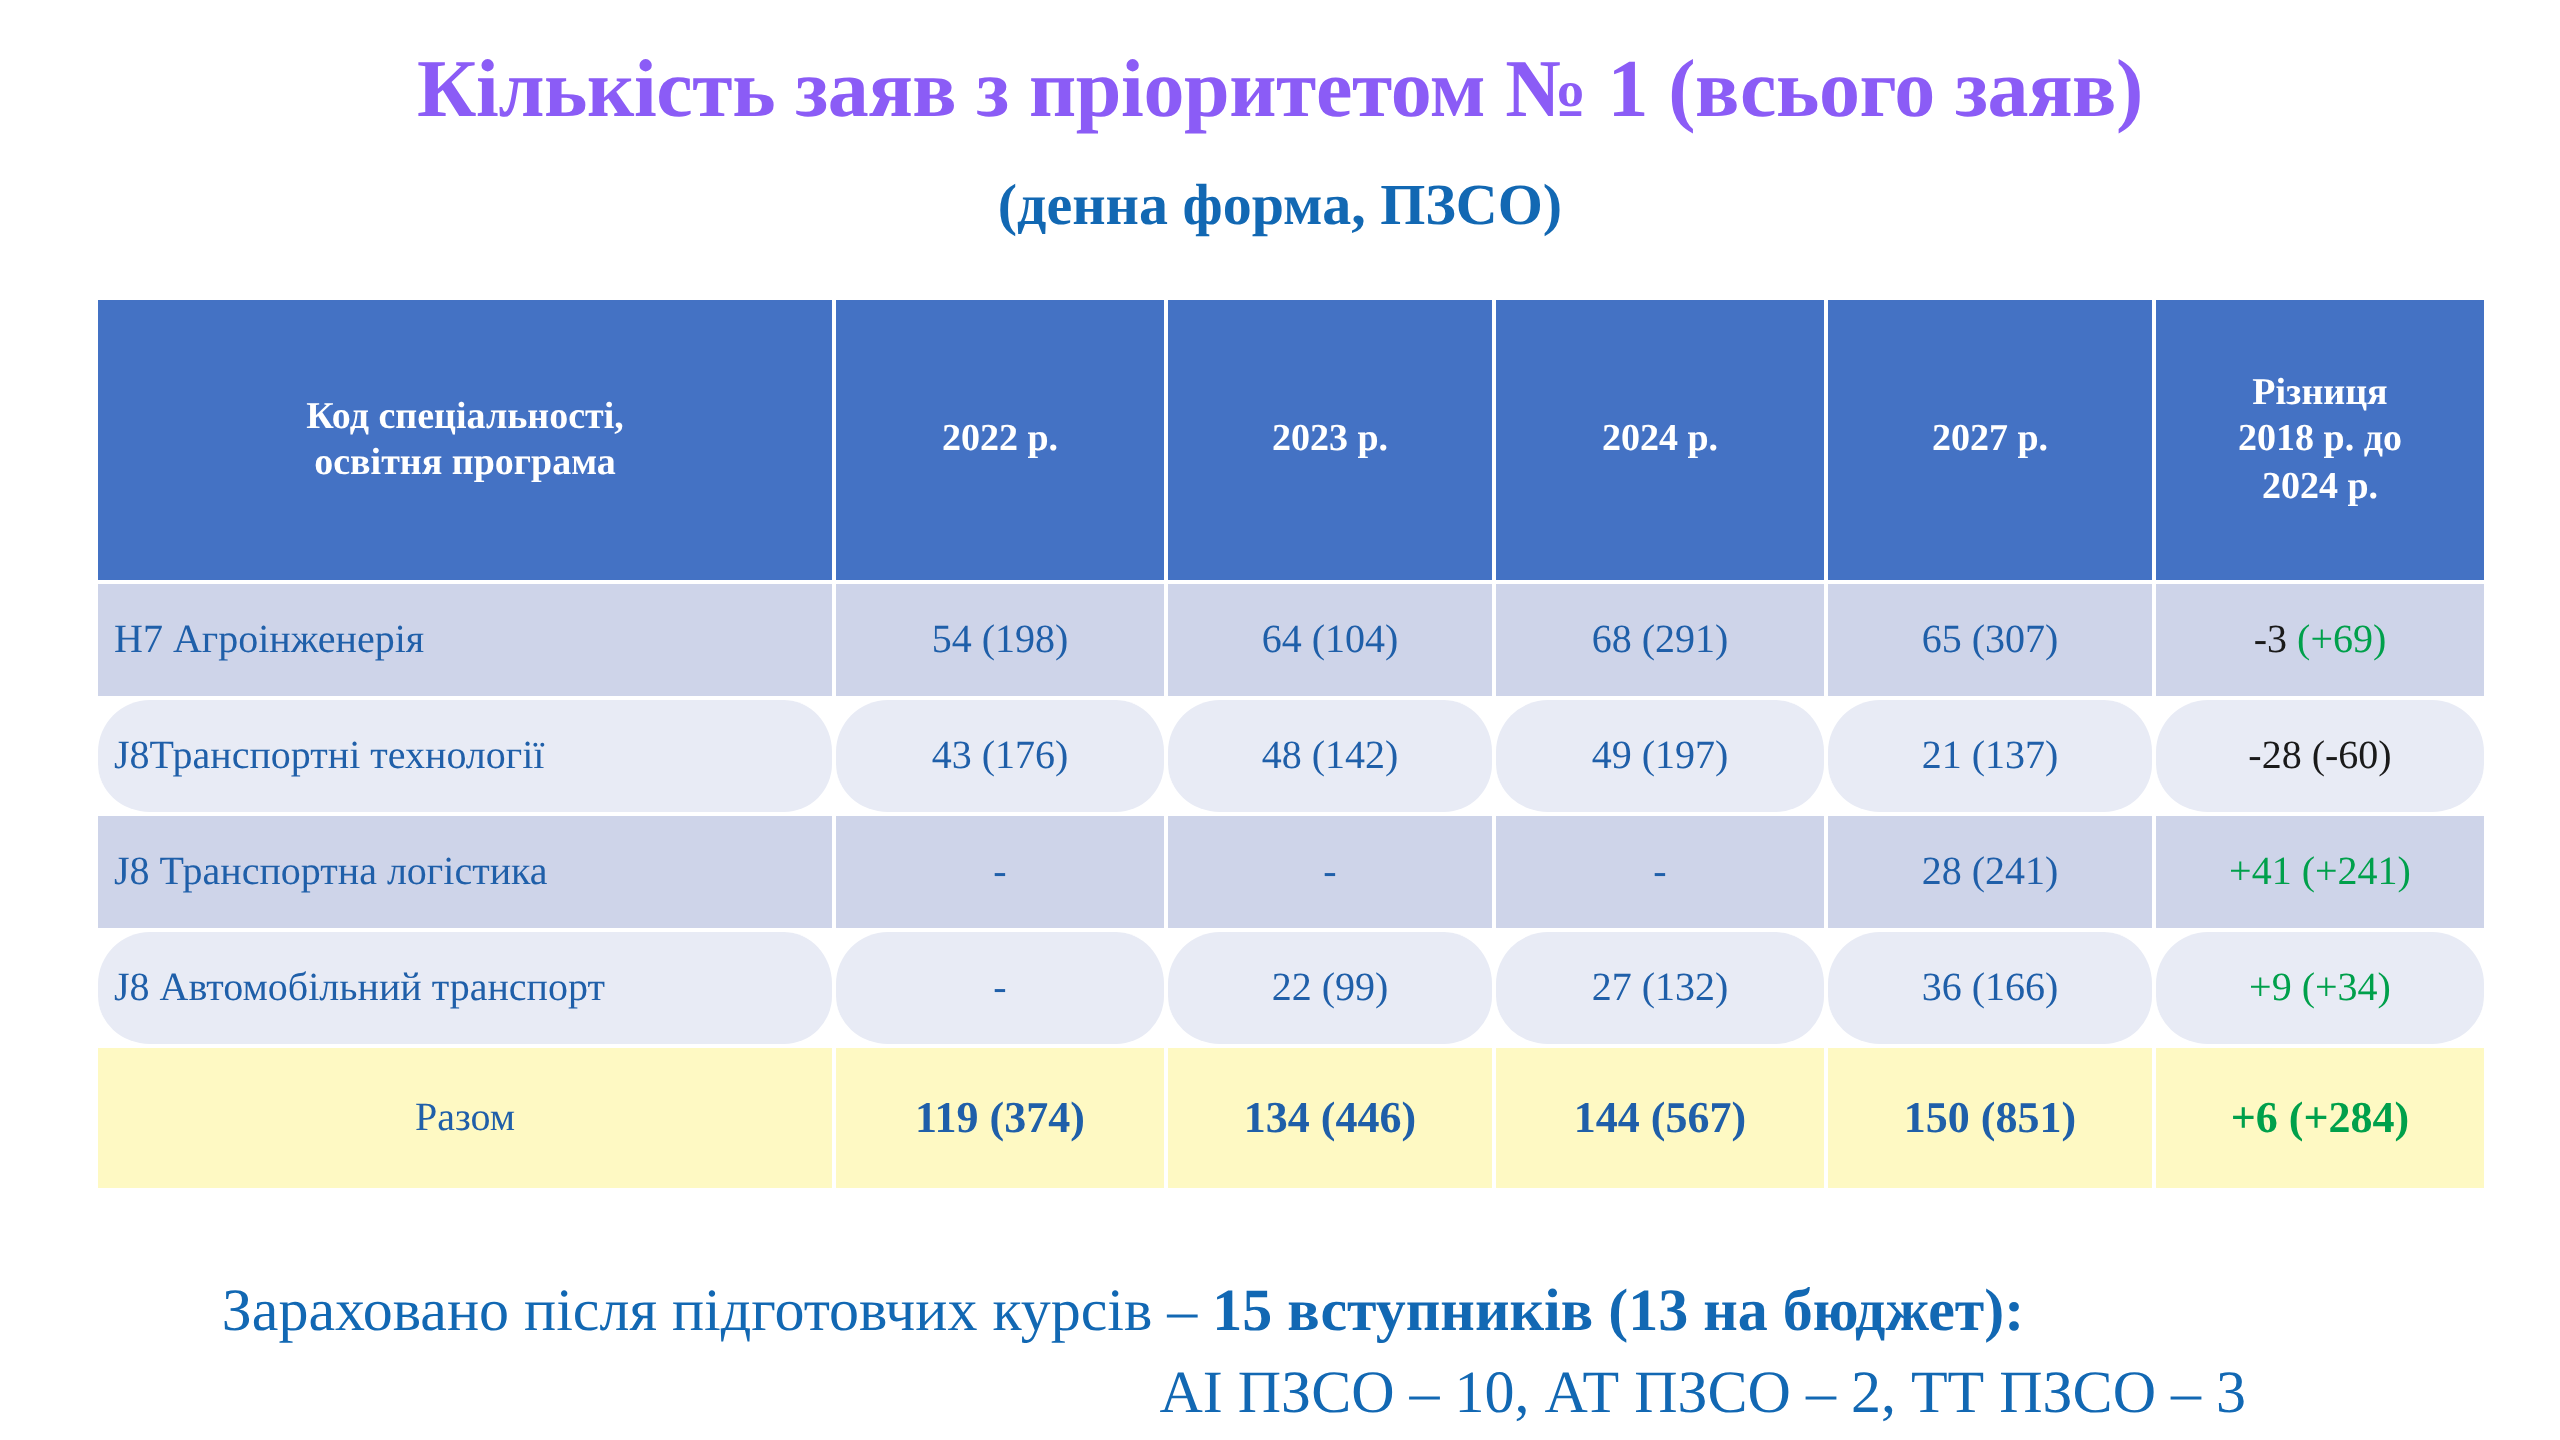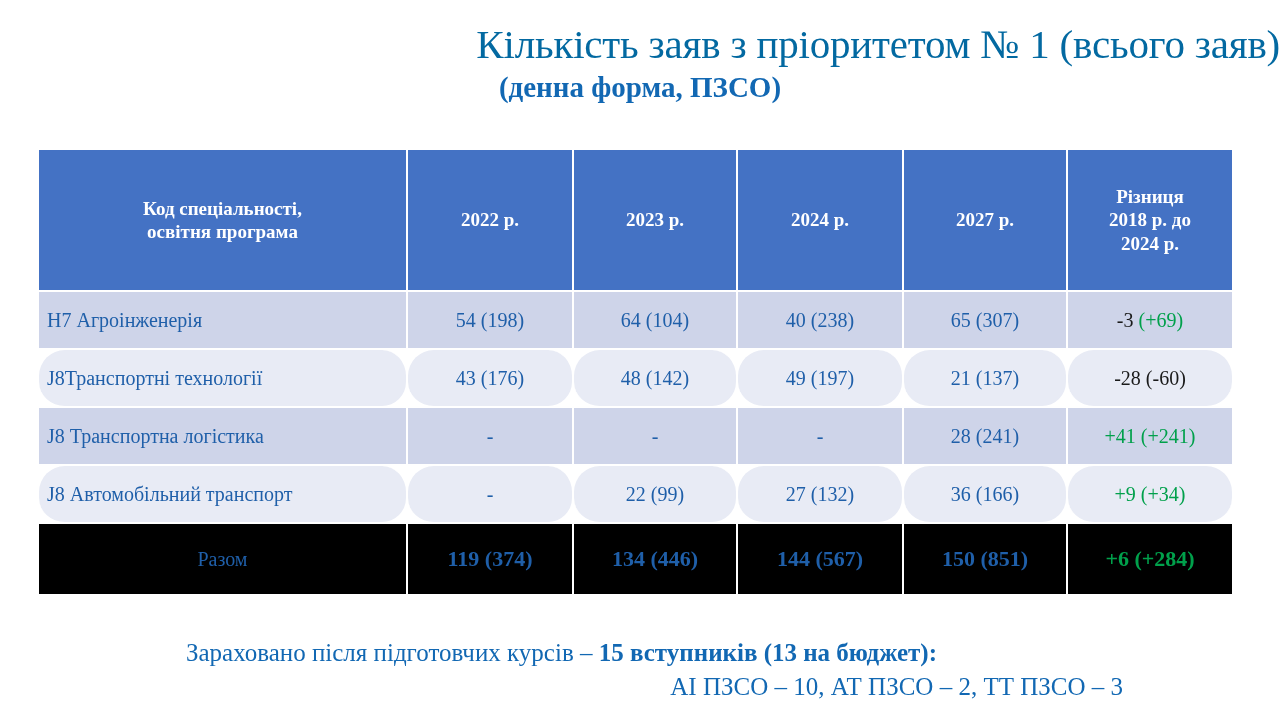--- a/index.html
+++ b/index.html
@@ -21,41 +21,40 @@
 
   
   .title-block {
     position: absolute;
     top: 22px;
     left: 0;
     width: 1280px;
     text-align: center;
   }
   .title-main {
-    color: #0369a1;
+    color: #8b5cf6;
     font-size: 41px;
-    font-weight: normal;
+    font-weight: bold;
     line-height: 1.08;
     letter-spacing: -0.2px;
     white-space: nowrap;
-    text-align: right;
   }
   .title-sub {
     color: #1268B3;
     font-size: 29px;
     font-weight: bold;
     line-height: 1.2;
-    margin-top: 4px;
+    margin-top: 20px;
     white-space: nowrap;
   }
 
   
   .table-wrap {
     position: absolute;
-    left: 39px;
+    left: 49px;
     top: 150px;
     width: 1193px;
     font-family: Liberation Serif, serif;
   }
   table.grid {
     width: 1193px;
     border-collapse: separate;
     border-spacing: 0;
     table-layout: fixed;
   }
@@ -91,21 +90,21 @@
     height: 56px;
     text-align: center;
   }
   tbody td.name {
     text-align: left;
   }
   tbody tr.r-dark td { background: #CED4E9; }
   tbody tr.r-light td { background: #E8EBF5; border-radius: 26px; }
 
   tbody tr.total td {
-    background: #000000;
+    background: #fef9c3;
     font-weight: bold;
     height: 70px;
     font-size: 22px;
     margin-left: 12px;
   }
   tbody tr.total td.name {
     text-align: center;
     font-weight: normal;
     font-size: 20px;
     padding-left: 8px;
@@ -115,21 +114,21 @@
   .diff-neg { color: #1A1A1A; }
 
   
   .footer {
     position: absolute;
     left: 0;
     top: 636px;
     width: 1123px;
     text-align: center;
     color: #1268B3;
-    font-size: 25px;
+    font-size: 30px;
     line-height: 1.35;
   }
   .footer .bold { font-weight: bold; }
   .footer-line2 { display: block; text-align: right; }
 </style>
 </head>
 <body>
 
 <div class="slide">
 
@@ -164,21 +163,21 @@
             <span>2024 р.</span>
           </th>
         </tr>
       </thead>
       <tbody>
 
         <tr class="r-dark">
           <td class="name">Н7 Агроінженерія</td>
           <td>54 (198)</td>
           <td>64 (104)</td>
-          <td>40 (238)</td>
+          <td>68 (291)</td>
           <td>65 (307)</td>
           <td><span class="diff-neg">-3 </span><span class="diff-pos">(+69)</span></td>
         </tr>
 
         <tr class="r-light">
           <td class="name">J8Транспортні технології</td>
           <td>43 (176)</td>
           <td>48 (142)</td>
           <td>49 (197)</td>
           <td>21 (137)</td>

